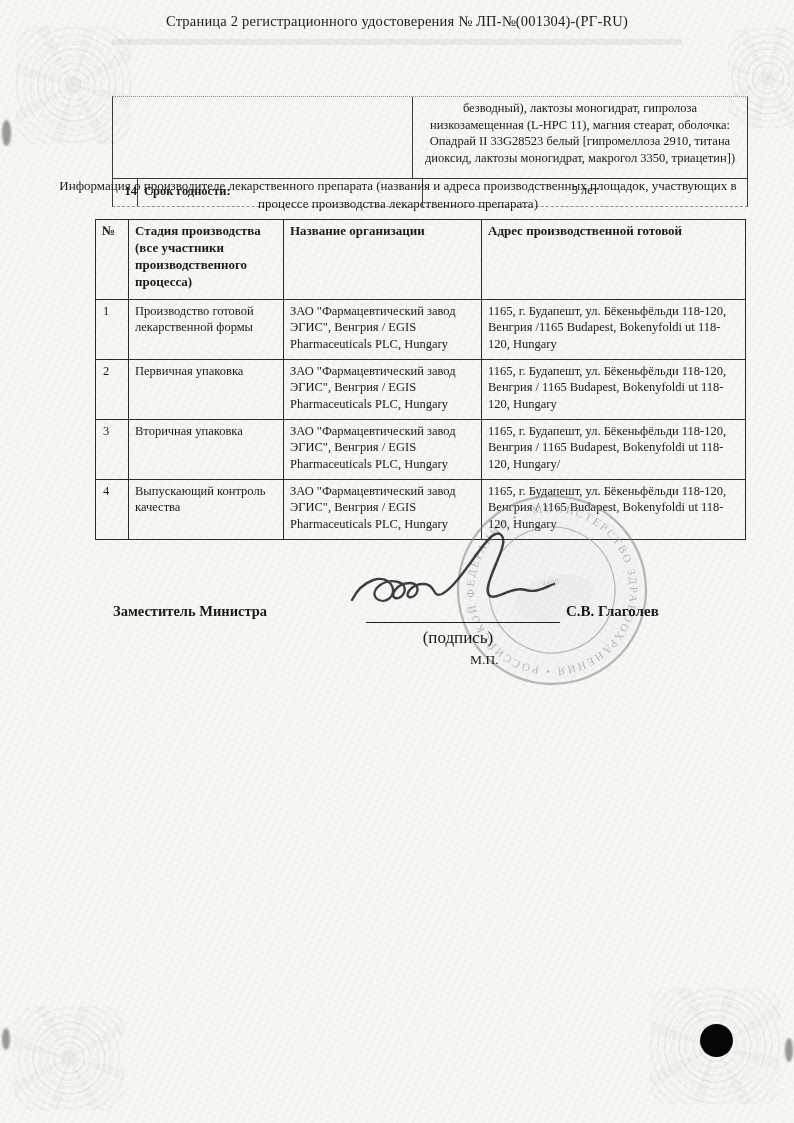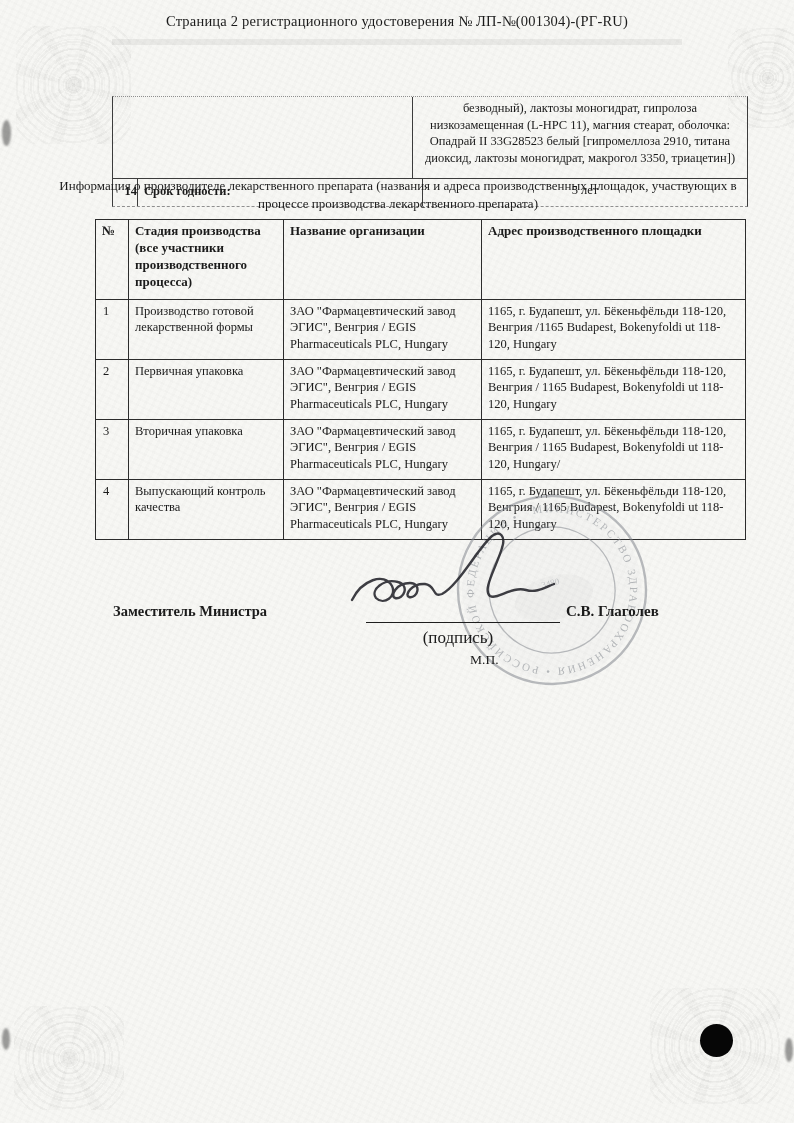--- a/index.html
+++ b/index.html
@@ -129,21 +129,21 @@
       <col style="width:33px">
         <col style="width:155px">
         <col style="width:198px">
         <col style="width:264px">
     </colgroup>
     <tbody>
         <tr class="h-row">
       <th>№</th>
       <th>Стадия производства (все участники производственного процесса)</th>
       <th>Название организации</th>
-      <th>Адрес производственного площадки</th>
+      <th>Адрес производственной готовой</th>
     </tr>
     <tr class="b-row">
       <td class="c-num">1</td>
       <td>Производство готовой лекарственной формы</td>
       <td>ЗАО "Фармацевтический завод ЭГИС", Венгрия / EGIS Pharmaceuticals PLC, Hungary</td>
       <td>1165, г. Будапешт, ул. Бёкеньфёльди 118-120, Венгрия /1165 Budapest, Bokenyfoldi ut 118-120, Hungary</td>
     </tr>
     <tr class="b-row">
       <td class="c-num">2</td>
       <td>Первичная упаковка</td>

